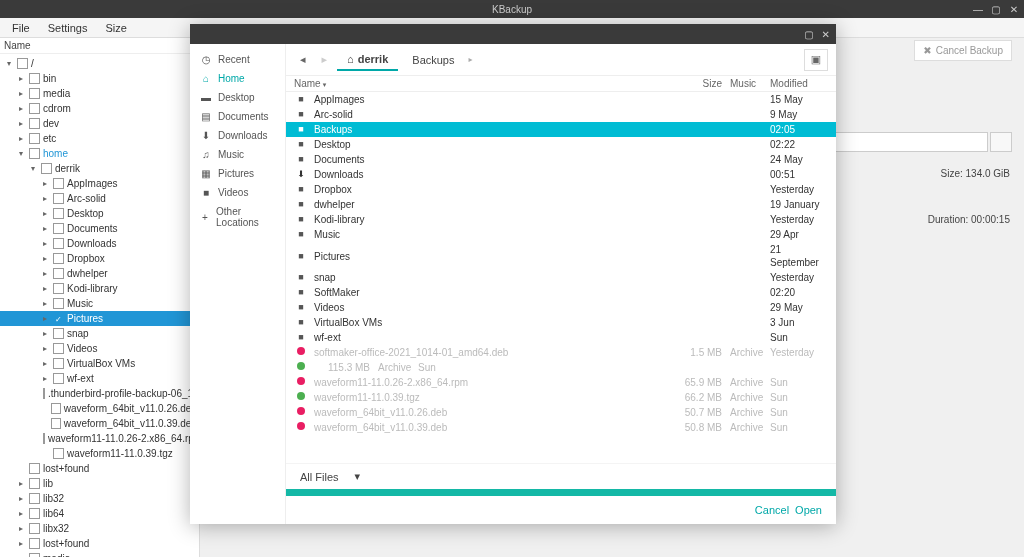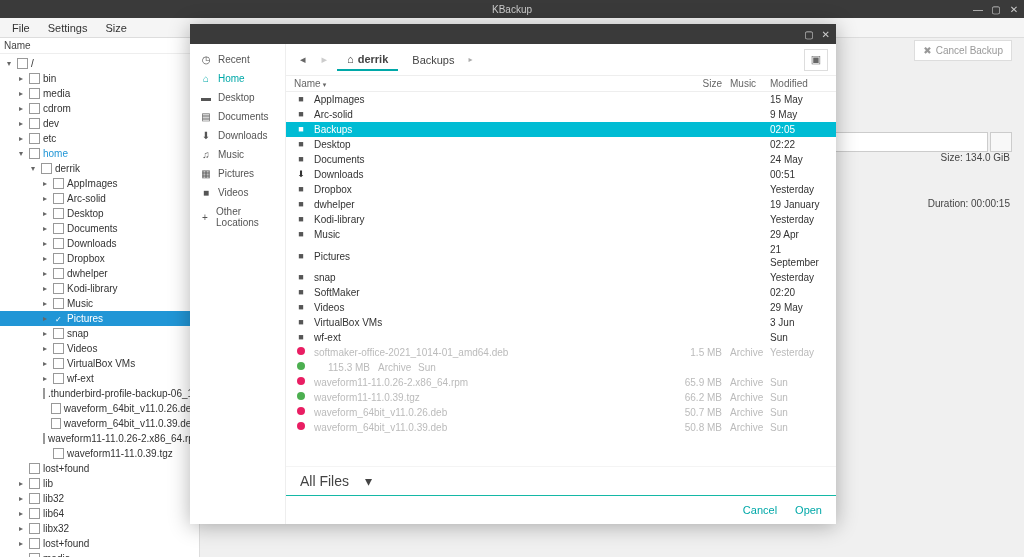--- a/index.html
+++ b/index.html
@@ -25,22 +25,22 @@
 .checkbox.checked::after { content: "✓"; color: #fff; font-size: 8px; position: absolute; top: -2px; left: 1px; }
 .indent-0 { padding-left: 4px; }
 .indent-1 { padding-left: 16px; }
 .indent-2 { padding-left: 28px; }
 .indent-3 { padding-left: 40px; }
 
 .right-area { flex: 1; background: #f0f0f0; position: relative; padding: 6px; }
 .bg-header { display: flex; gap: 20px; padding: 0 8px; font-size: 10px; color: #666; }
 .cancel-backup { position: absolute; right: 12px; top: 2px; padding: 4px 8px; background: #fff; border: 1px solid #ddd; color: #999; font-size: 10px; display: flex; align-items: center; gap: 4px; }
 .info-row { position: absolute; right: 14px; font-size: 10px; color: #444; }
-.info-row.r1 { top: 114px; }
-.info-row.r2 { top: 160px; }
+.info-row.r1 { top: 130px; }
+.info-row.r2 { top: 176px; }
 .text-input { position: absolute; top: 94px; right: 36px; width: 160px; height: 20px; border: 1px solid #ccc; background: #fff; }
 .browse-btn { position: absolute; top: 94px; right: 12px; width: 22px; height: 20px; border: 1px solid #ccc; background: #f8f8f8; }
 
 .dialog-overlay { position: absolute; top: 24px; left: 190px; width: 646px; height: 500px; background: #fff; box-shadow: 0 2px 20px rgba(0,0,0,0.3); display: flex; flex-direction: column; }
 .dialog-titlebar { height: 20px; background: #3a3a3a; display: flex; justify-content: flex-end; align-items: center; padding: 0 6px; gap: 8px; color: #ccc; font-size: 10px; }
 .dialog-body { flex: 1; display: flex; overflow: hidden; }
 
 .places-sidebar { width: 96px; border-right: 1px solid #eee; padding: 6px 0; }
 .place-row { display: flex; align-items: center; gap: 6px; padding: 4px 10px; font-size: 10px; color: #555; cursor: default; }
 .place-row.active { color: #00a8a8; }
@@ -62,22 +62,22 @@
 .sort-ind { font-size: 7px; margin-left: 2px; }
 
 .file-list { flex: 1; overflow-y: auto; }
 .file-row { display: flex; align-items: center; padding: 1px 8px; font-size: 10px; line-height: 13px; }
 .file-row.selected { background: #00bcd4; color: #fff; }
 .file-row.dimmed { color: #bbb; }
 .file-icon { width: 14px; text-align: center; margin-right: 6px; font-size: 9px; }
 .dot-pink { width: 8px; height: 8px; border-radius: 50%; background: #e91e63; display: inline-block; }
 .dot-green { width: 8px; height: 8px; border-radius: 50%; background: #4caf50; display: inline-block; }
 
-.dialog-footer { border-top: 1px solid #14b8a6; padding: 8px 14px; display: flex; justify-content: flex-end; align-items: center; gap: 18px; }
-.filter-drop { font-size: 14px; color: #444; margin-right: auto; padding-right: 10px; display: flex; align-items: center; gap: 16px; }
+.dialog-footer { border-top: 7px solid #14b8a6; padding: 8px 14px; display: flex; justify-content: flex-end; align-items: center; gap: 6px; }
+.filter-drop { font-size: 11px; color: #444; margin-right: auto; padding-right: 10px; display: flex; align-items: center; gap: 16px; }
 .filter-row { padding: 6px 14px; display: flex; justify-content: flex-end; border-top: 1px solid #f4f4f4; }
 .dlg-btn { font-size: 11px; color: #00a8a8; cursor: default; font-weight: 500; }
 .dlg-btn.cancel { color: #00a8a8; }
 </style>
 </head>
 <body>
 
 <div class="titlebar">
   <span>KBackup</span>
   <div class="titlebar-controls">

